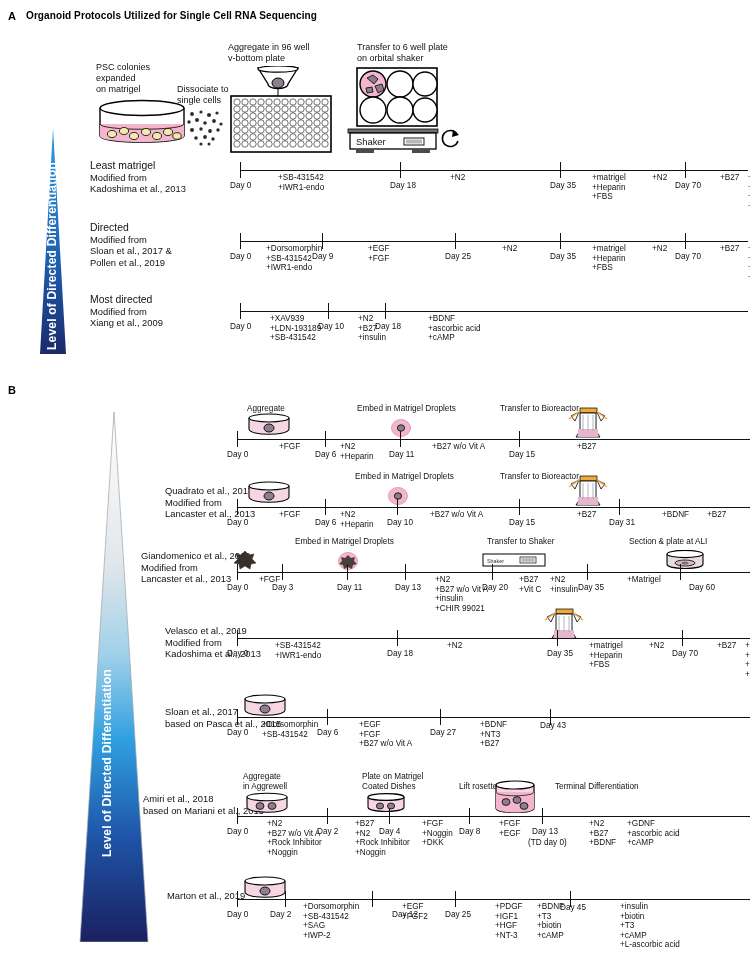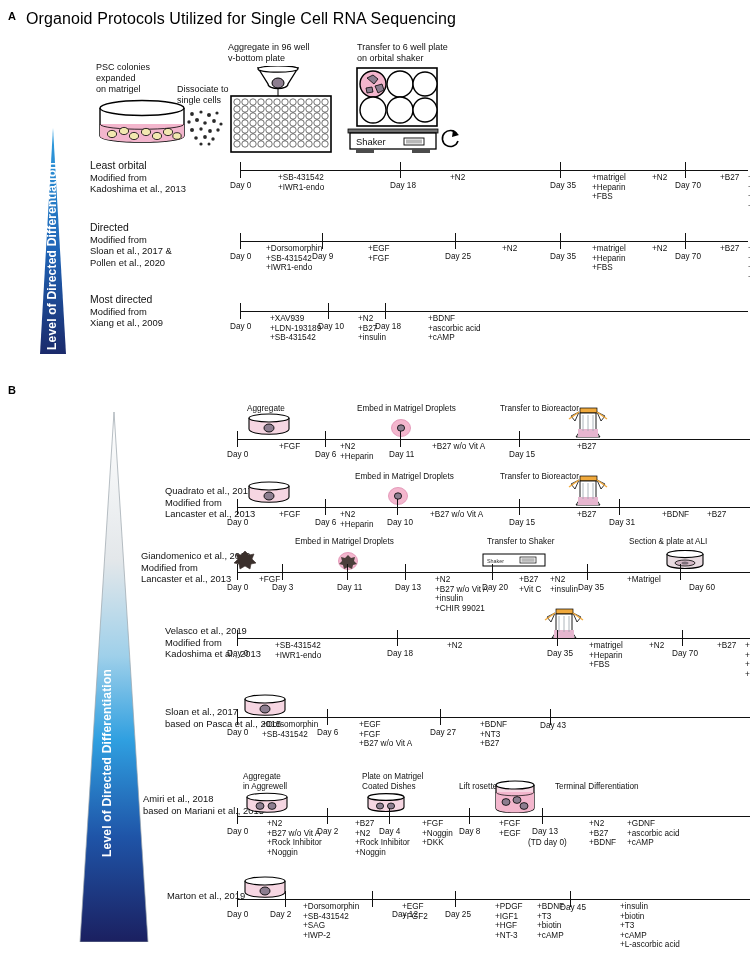--- a/index.html
+++ b/index.html
@@ -12,21 +12,21 @@
     position:relative;
     overflow:hidden;
   }
   .fig { position:relative; width:750px; height:963px; }
 
   
   .panel-letter {
     position:absolute; font-weight:bold; font-size:11px; color:#000;
   }
   .panel-title {
-    position:absolute; font-weight:normal; font-size:16px; color:#000;
+    position:absolute; font-weight:bold; font-size:10px; color:#000;
     letter-spacing:0.1px; white-space:nowrap;
   }
 
   
   .tri-wrap { position:absolute; }
   .tri-label {
     position:absolute; color:#ffffff; font-weight:bold;
     writing-mode:vertical-rl; transform:rotate(180deg);
     font-size:12px; white-space:nowrap; letter-spacing:0.2px;
     text-align:center;
@@ -270,21 +270,21 @@
           <stop offset="55%" stop-color="#1f63b5"></stop>
           <stop offset="100%" stop-color="#1b2a6b"></stop>
         </linearGradient>
       </defs>
       <path d="M17,0 L30,226 L4,226 Z" fill="url(#gradA)"></path>
     </svg>
     <div class="tri-label" style="left:9px; top:52px; height:170px;">Level of Directed Differentiation</div>
   </div>
 
   <div class="study" style="left:90px; top:160px;">
-    <div class="big">Least orbital</div>
+    <div class="big">Least matrigel</div>
     <div>Modified from</div>
     <div>Kadoshima et al., 2013</div>
   </div>
   <div style="position:absolute; left:240px; top:157px; width:510px; height:60px;">
     <div class="axis" style="left:0; top:13px; width:508px;"></div>
     <div class="tick" style="left:0px; top:5px; height:16px;"></div>
     <div class="tick" style="left:160px; top:5px; height:16px;"></div>
     <div class="tick" style="left:320px; top:5px; height:16px;"></div>
     <div class="tick" style="left:445px; top:5px; height:16px;"></div>
     <div class="daylbl" style="left:-10px; top:24px;">Day 0</div>
@@ -314,21 +314,21 @@
       <div>+Heparin</div>
       <div>+FBS</div>
       <div>+N2</div>
     </div>
   </div>
 
   <div class="study" style="left:90px; top:222px;">
     <div class="big">Directed</div>
     <div>Modified from</div>
     <div>Sloan et al., 2017 &amp;</div>
-    <div>Pollen et al., 2020</div>
+    <div>Pollen et al., 2019</div>
   </div>
   <div style="position:absolute; left:240px; top:228px; width:510px; height:60px;">
     <div class="axis" style="left:0; top:13px; width:508px;"></div>
     <div class="tick" style="left:0px; top:5px; height:16px;"></div>
     <div class="tick" style="left:82px; top:5px; height:16px;"></div>
     <div class="tick" style="left:215px; top:5px; height:16px;"></div>
     <div class="tick" style="left:320px; top:5px; height:16px;"></div>
     <div class="tick" style="left:445px; top:5px; height:16px;"></div>
     <div class="daylbl" style="left:-10px; top:24px;">Day 0</div>
     <div class="daylbl" style="left:72px; top:24px;">Day 9</div>

